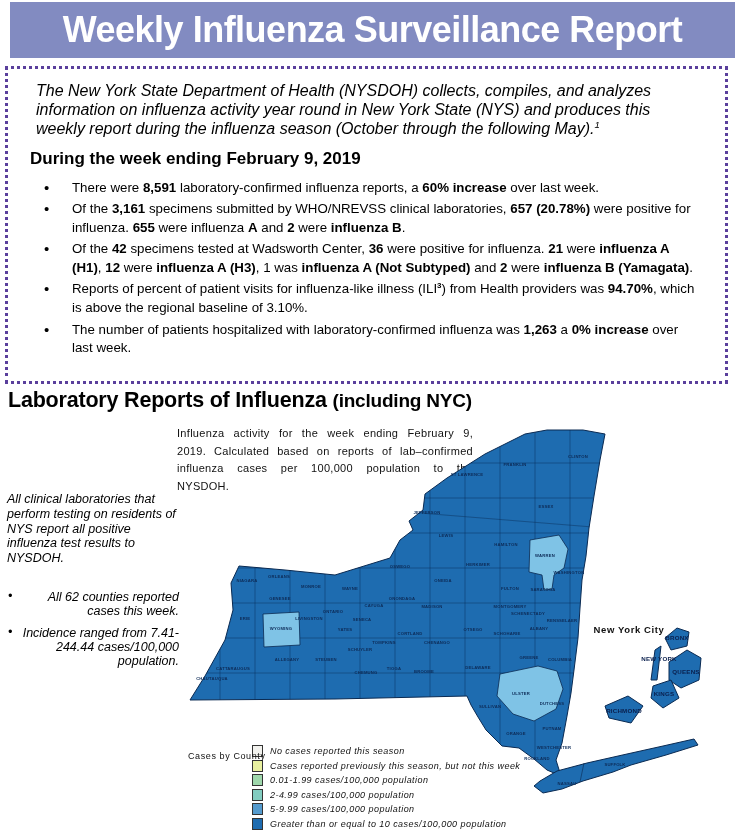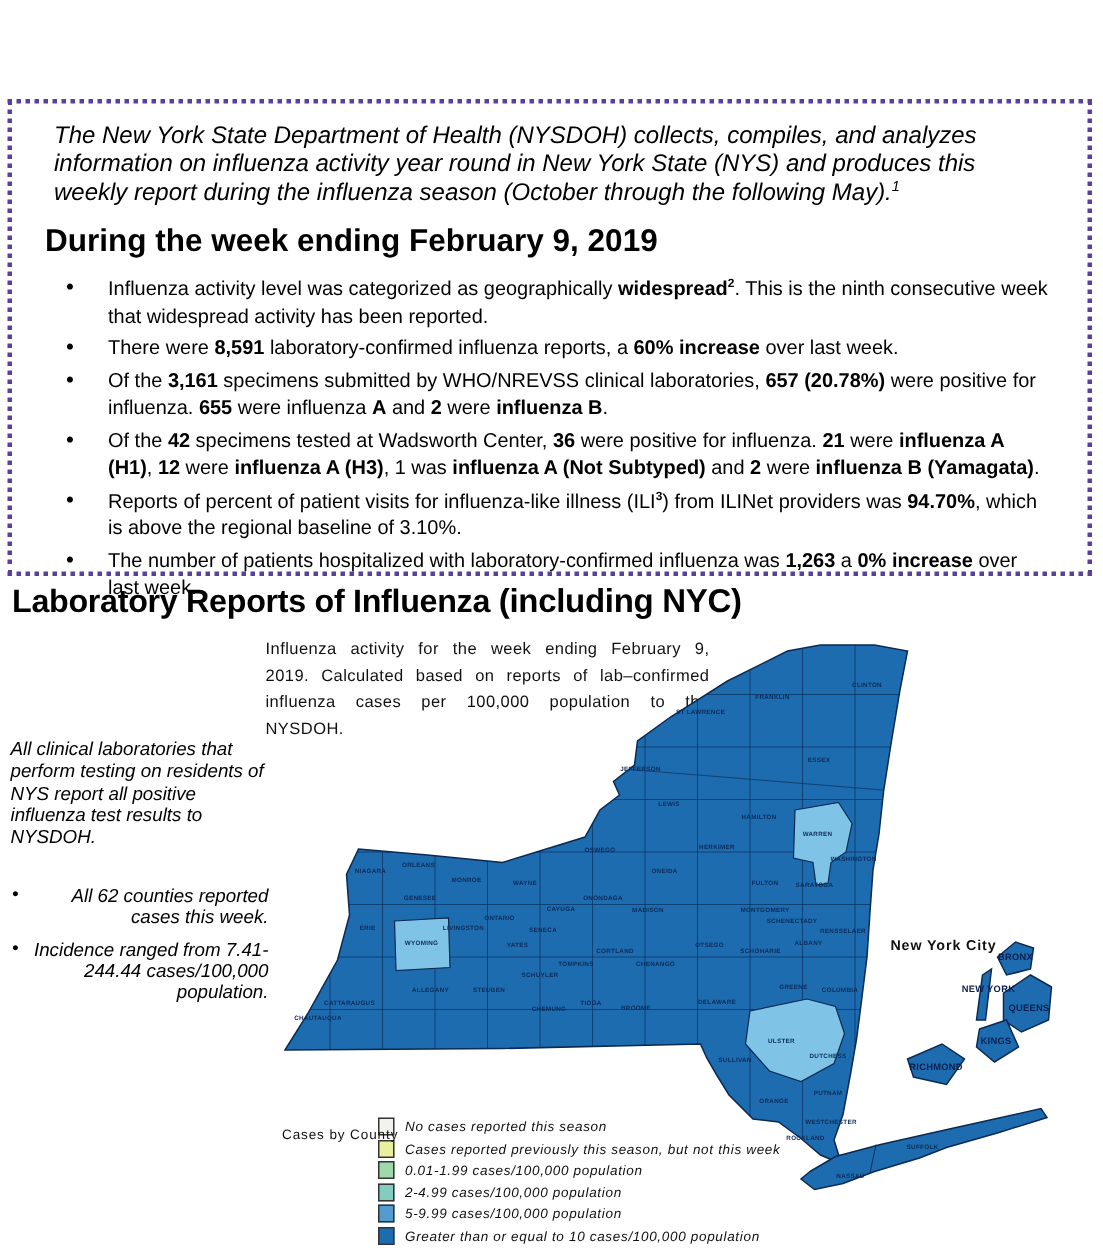--- a/index.html
+++ b/index.html
@@ -9,30 +9,30 @@
   
   .banner{position:absolute;left:10px;top:2px;width:725px;height:56px;background:var(--banner-bg,#828bc1);
     display:flex;align-items:center;justify-content:center;}
   .banner h1{margin:0;color:#fff;font-size:36px;font-weight:bold;letter-spacing:-0.5px;white-space:nowrap;}
 
   
   .dotted-box{position:absolute;left:5px;top:66px;width:723px;height:318px;box-sizing:border-box;
     border:3px dotted var(--dot-color,#5a3f9c);padding:12px 24px 8px 20px;background:#fff;}
   .intro{font-style:italic;font-size:16px;line-height:1.2;margin:0 0 4px 8px;max-width:686px;}
   .intro sup{font-size:60%;}
-  .week-heading{font-size:21px;font-weight:900;letter-spacing:0;margin:10px 0 10px 2px;}
+  .week-heading{font-size:17px;font-weight:900;letter-spacing:0;margin:10px 0 10px 2px;}
   ul.week-bullets{list-style:none;margin:0;padding:0;}
   ul.week-bullets li{position:relative;padding-left:44px;font-size:13.3px;line-height:1.39;margin-bottom:3px;max-width:660px;}
   ul.week-bullets li::before{content:"\2022";position:absolute;left:16px;top:-1px;font-size:15px;}
   .b{font-weight:bold;}
   ul.week-bullets sup{font-size:60%;font-weight:bold;}
 
   
   .lab-heading{position:absolute;left:8px;top:388px;font-size:21.5px;font-weight:900;letter-spacing:-0.2px;}
-  .lab-heading .suffix{font-size:22px;font-weight:900;}
+  .lab-heading .suffix{font-size:19px;font-weight:900;}
 
   
   .map-region{position:absolute;left:0;top:418px;width:735px;height:422px;}
   .map-caption{position:absolute;left:177px;top:7px;width:296px;font-size:11px;line-height:1.6;
     letter-spacing:0.3px;word-spacing:2.5px;text-align:justify;color:#111;}
   .sidebar{position:absolute;left:7px;top:74px;width:172px;font-size:12.5px;line-height:1.18;font-style:italic;}
   .sidebar p{margin:0 0 24px 0;}
   ul.sidebar-bullets{list-style:none;margin:0;padding:0;text-align:right;}
   ul.sidebar-bullets li{position:relative;padding-left:15px;margin-bottom:8px;line-height:1.12;}
   ul.sidebar-bullets li::before{content:"\2022";position:absolute;left:1px;top:-1px;}
@@ -53,30 +53,32 @@
   .legend-items{margin-left:66px;font-style:italic;}
   .legend-row{display:flex;align-items:center;height:14.5px;}
   .swatch{display:inline-block;width:11px;height:12px;border:1px solid #333;box-sizing:border-box;margin-right:7px;flex:0 0 auto;}
   .legend-label{font-size:9px;letter-spacing:0.45px;color:#111;white-space:nowrap;}
 </style>
 </head>
 <body>
 
 <div class="page">
 
+  <div class="banner">
+    <h1>Weekly Influenza Surveillance Report</h1>
+  </div>
 
   <div class="dotted-box">
     <p class="intro"><span>The New York State Department of Health (NYSDOH) collects, compiles, and analyzes information on influenza activity year round in New York State (NYS) and produces this weekly report during the influenza season (October through the following May).</span><sup>1</sup></p>
     <div class="week-heading">During the week ending February 9, 2019</div>
     <ul class="week-bullets">
-        <li><span>Influenza activity level was categorized as geographically </span><span class="b">widespread</span><sup class="b">2</sup><span>. This is the ninth consecutive week that widespread activity has been reported.</span></li>
         <li><span>There were </span><span class="b">8,591</span><span> laboratory-confirmed influenza reports, a </span><span class="b">60% increase</span><span> over last week.</span></li>
         <li><span>Of the </span><span class="b">3,161</span><span> specimens submitted by WHO/NREVSS clinical laboratories, </span><span class="b">657 (20.78%)</span><span> were positive for influenza. </span><span class="b">655</span><span> were influenza </span><span class="b">A</span><span> and </span><span class="b">2</span><span> were </span><span class="b">influenza B</span><span>.</span></li>
         <li><span>Of the </span><span class="b">42</span><span> specimens tested at Wadsworth Center, </span><span class="b">36</span><span> were positive for influenza.  </span><span class="b">21</span><span> were </span><span class="b">influenza A (H1)</span><span>, </span><span class="b">12</span><span> were </span><span class="b">influenza A (H3)</span><span>, 1 was </span><span class="b">influenza A (Not Subtyped)</span><span> and </span><span class="b">2</span><span> were </span><span class="b">influenza B (Yamagata)</span><span>.</span></li>
-        <li><span>Reports of percent of patient visits for influenza-like illness (ILI</span><sup>3</sup><span>) from ILINet providers was </span><span class="b">94.70%</span><span>, which is above the regional baseline of 3.10%.</span></li>
+        <li><span>Reports of percent of patient visits for influenza-like illness (ILI</span><sup>3</sup><span>) from Health providers was </span><span class="b">94.70%</span><span>, which is above the regional baseline of 3.10%.</span></li>
         <li><span>The number of patients hospitalized with laboratory-confirmed influenza was </span><span class="b">1,263</span><span> a </span><span class="b">0% increase</span><span> over last week.</span></li>
       </ul>
   </div>
 
   <div class="lab-heading">
     <span>Laboratory Reports of Influenza</span>
     <span class="suffix">(including NYC)</span>
   </div>
 
   <div class="map-region">

